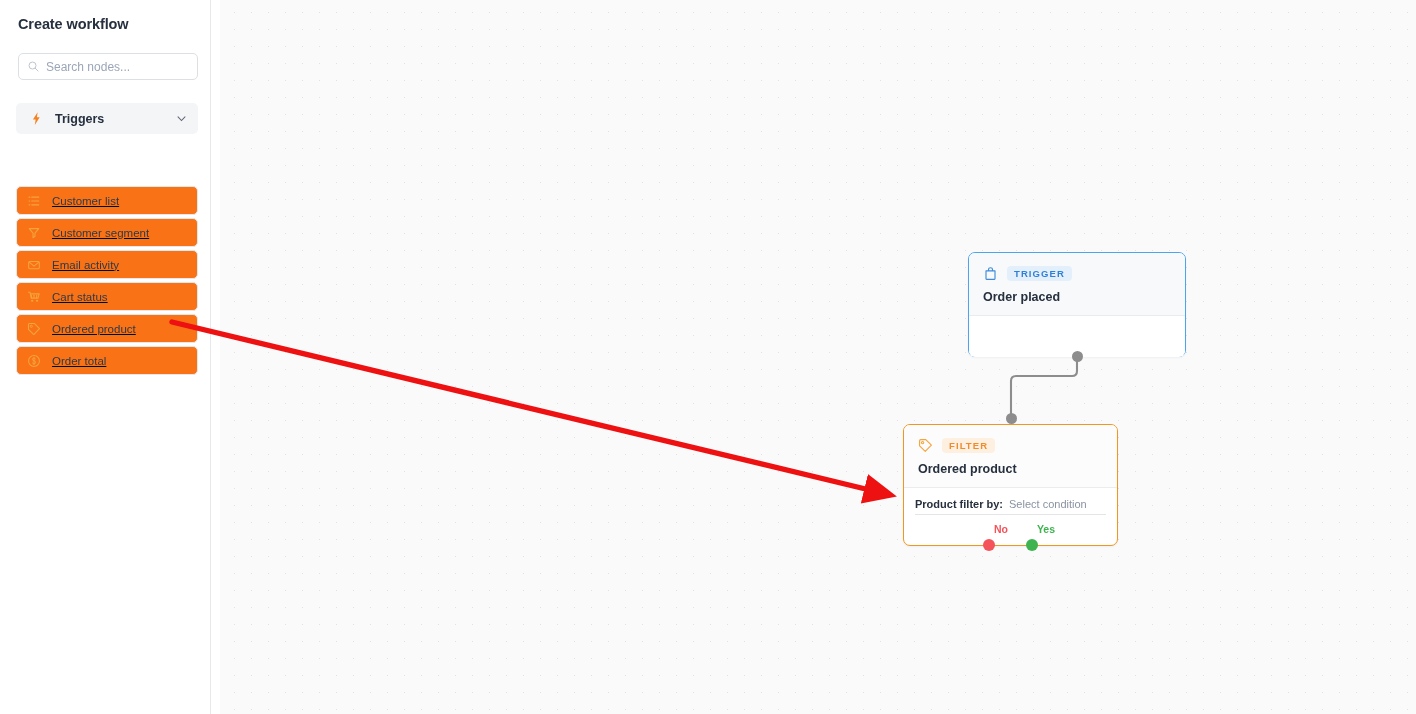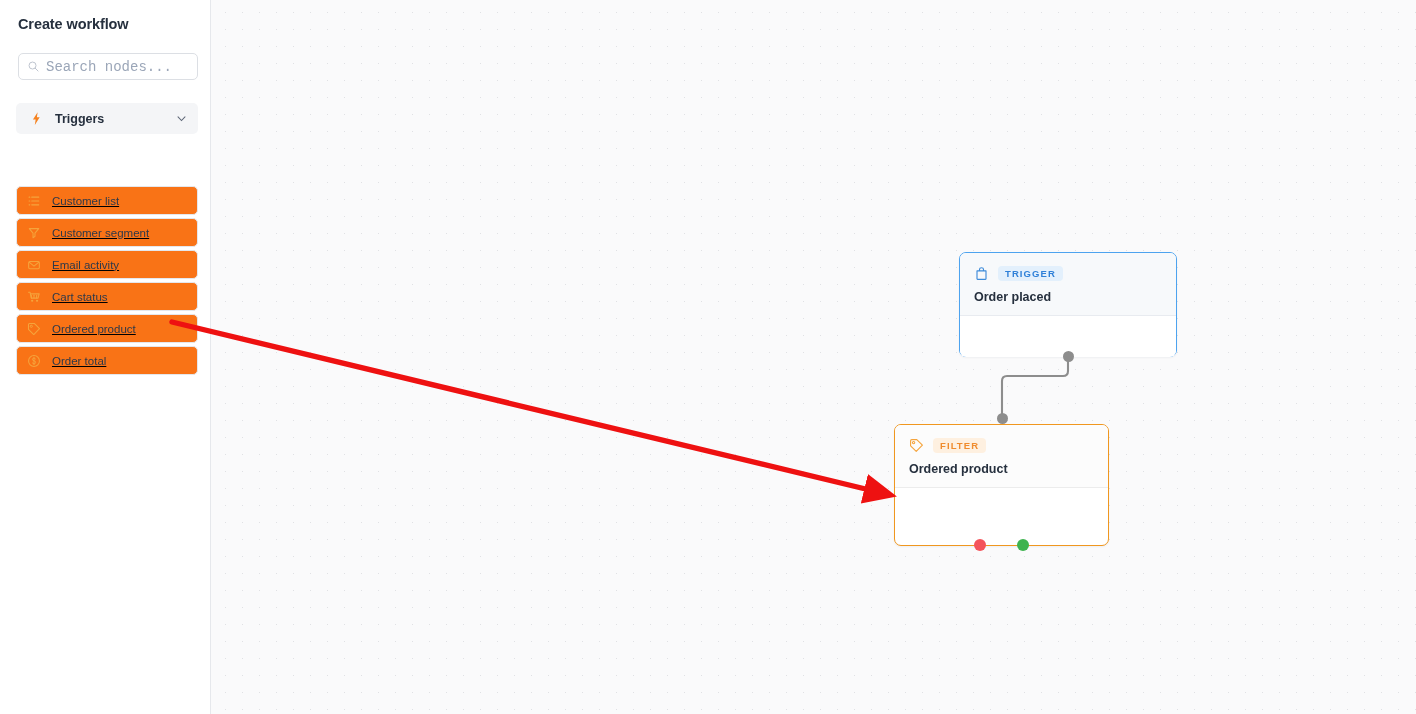--- a/index.html
+++ b/index.html
@@ -11,20 +11,21 @@
     overflow: hidden;
     font-family: "Liberation Sans", sans-serif;
     background: #ffffff;
   }
 
   #app {
     position: relative;
     width: 1416px;
     height: 710px;
     display: flex;
+    gap: 9px;
   }
 
   
   .sidebar {
     position: relative;
     width: 211px;
     height: 714px;
     background: #ffffff;
     border-right: 1px solid #e6e8ec;
     flex: 0 0 211px;
@@ -59,22 +60,22 @@
     height: 13px;
     flex: 0 0 13px;
     margin-right: 6px;
     opacity: .65;
     display: block;
   }
   .search-input {
     border: none;
     outline: none;
     background: transparent;
-    font-family: Liberation Mono, monospace;
-    font-size: 14px;
+    font-family: Liberation Sans, sans-serif;
+    font-size: 12px;
     color: #3d4a5c;
     width: 145px;
     padding: 0;
   }
   .search-input::placeholder { color: #9ba6b8; }
 
   
   .section-head {
     position: absolute;
     left: 16px;
@@ -392,20 +393,30 @@
         <div class="badge-row">
           <svg class="nd-ico" viewBox="0 0 16 16">
             <path d="M8.3 1.7 L14.3 7.7 L7.7 14.3 L1.7 8.3 L1.7 2.9 Q1.7 1.7 2.9 1.7 Z" fill="none" stroke="#f5a43c" stroke-width="1.2" stroke-linejoin="round"></path>
             <circle cx="4.9" cy="4.9" r="1.25" fill="none" stroke="#f5a43c" stroke-width="1.1"></circle>
           </svg>
           <span class="badge" style="background:#fef0e0;color:#f08c2e">FILTER</span>
         </div>
         <div class="nd-title">Ordered product</div>
       </div>
       <div class="nd-divider"></div>
+      <div class="nd-body">
+        <div class="cond-row">
+          <span class="cond-label">Product filter by:</span>
+          <span class="cond-value">Select condition</span>
+        </div>
+        <div class="branch-row">
+          <span class="branch-lbl branch-no">No</span>
+          <span class="branch-lbl branch-yes">Yes</span>
+        </div>
+      </div>
     </div>
 
     <div class="port port-gray" id="port-filter-in"></div>
     <div class="port port-red" id="port-no"></div>
     <div class="port port-green" id="port-green-yes"></div>
   </main>
 
   <svg id="annotation-arrow">
     <defs>
       <marker id="arrowHead" markerWidth="7" markerHeight="7" refX="2.6" refY="3.0" orient="auto">

